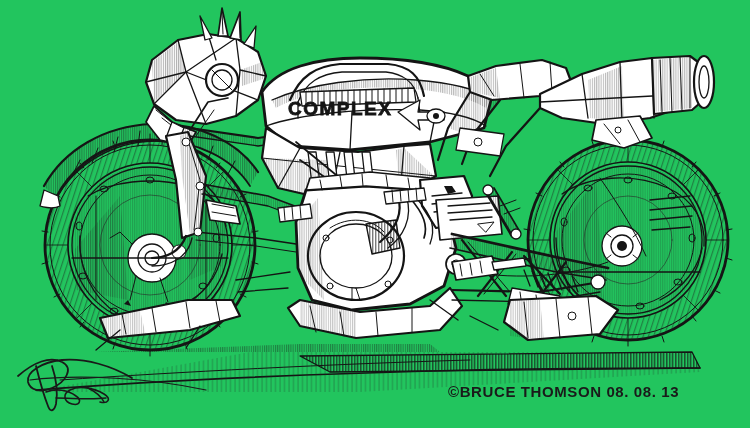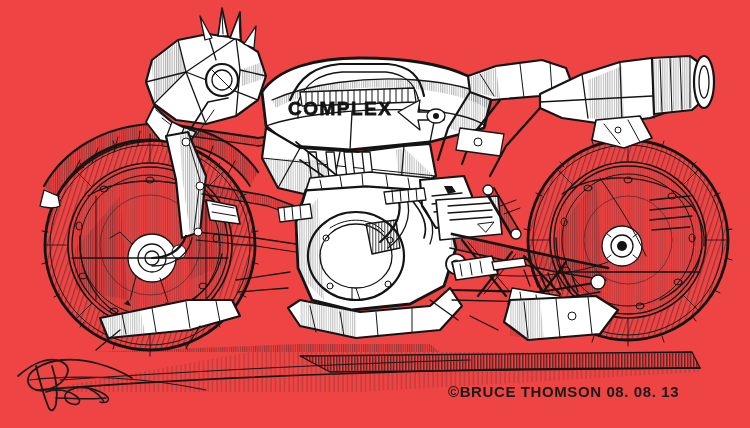--- a/index.html
+++ b/index.html
@@ -8,21 +8,21 @@
     padding: 0;
     background: #ffffff;
   }
   body {
     font-family: "Liberation Sans", sans-serif;
   }
   #artboard {
     position: relative;
     width: 750px;
     height: 428px;
-    background: #ef4444;
+    background: #22c55e;
     overflow: hidden;
   }
   #artboard svg {
     display: block;
     width: 750px;
     height: 428px;
   }
   .ink    { fill: none; stroke: #141414; stroke-linecap: round; stroke-linejoin: round; }
   .w1     { stroke-width: 1; }
   .w13    { stroke-width: 1.3; }

